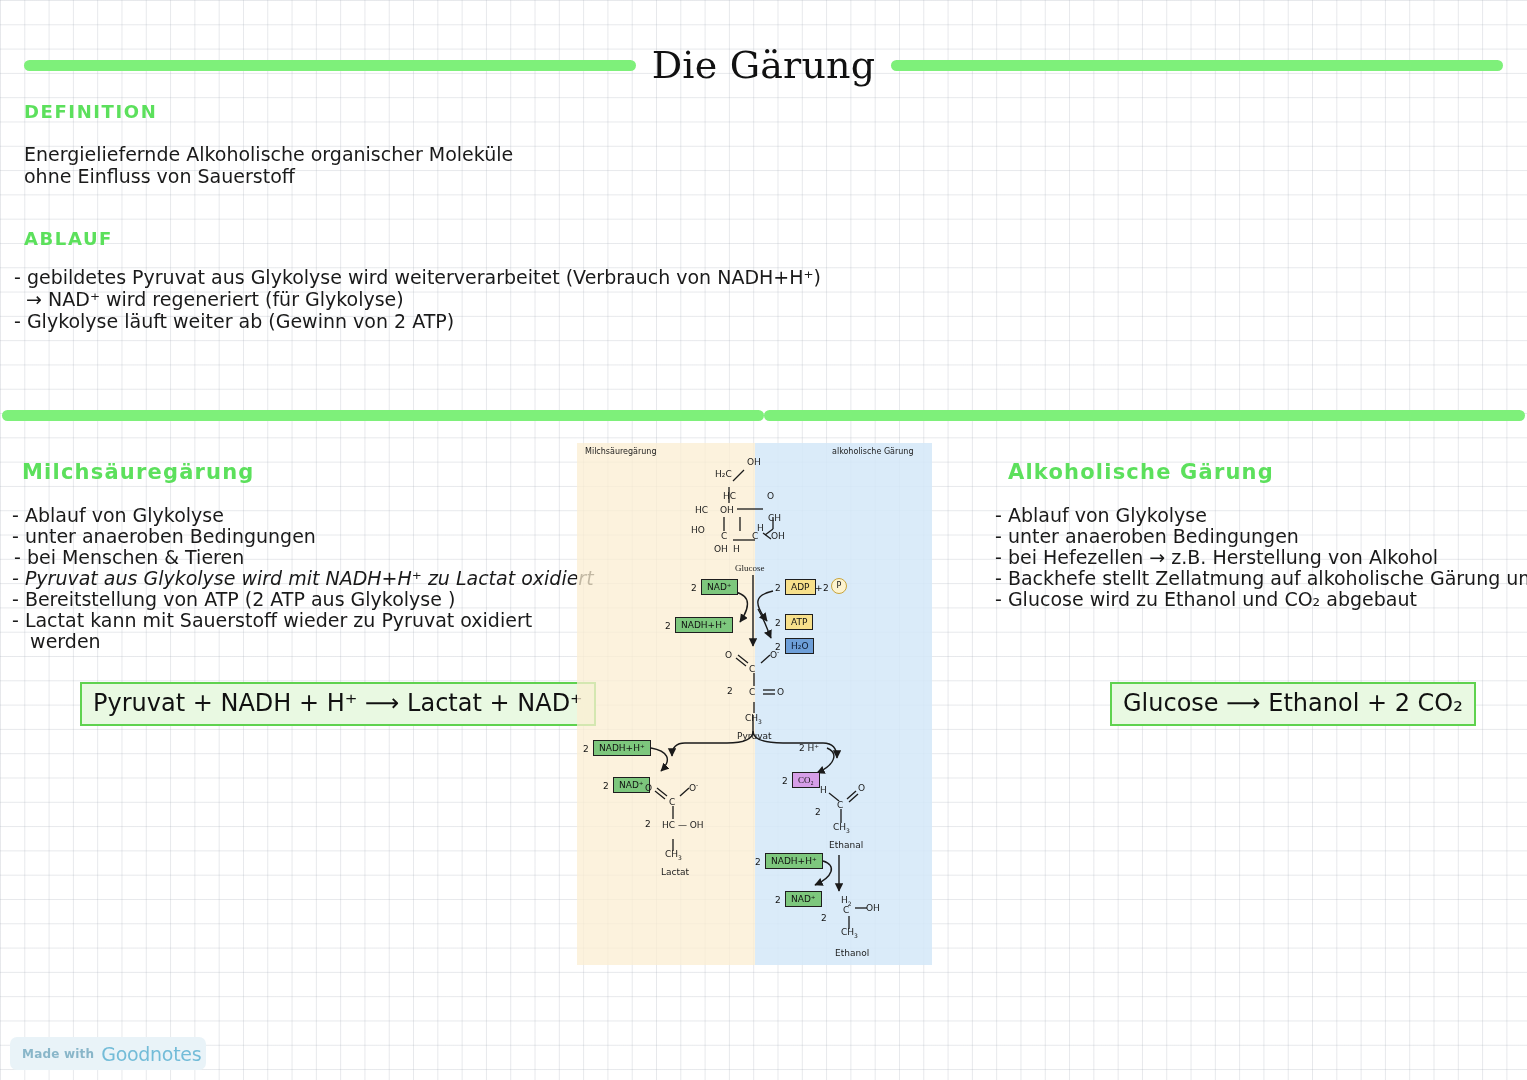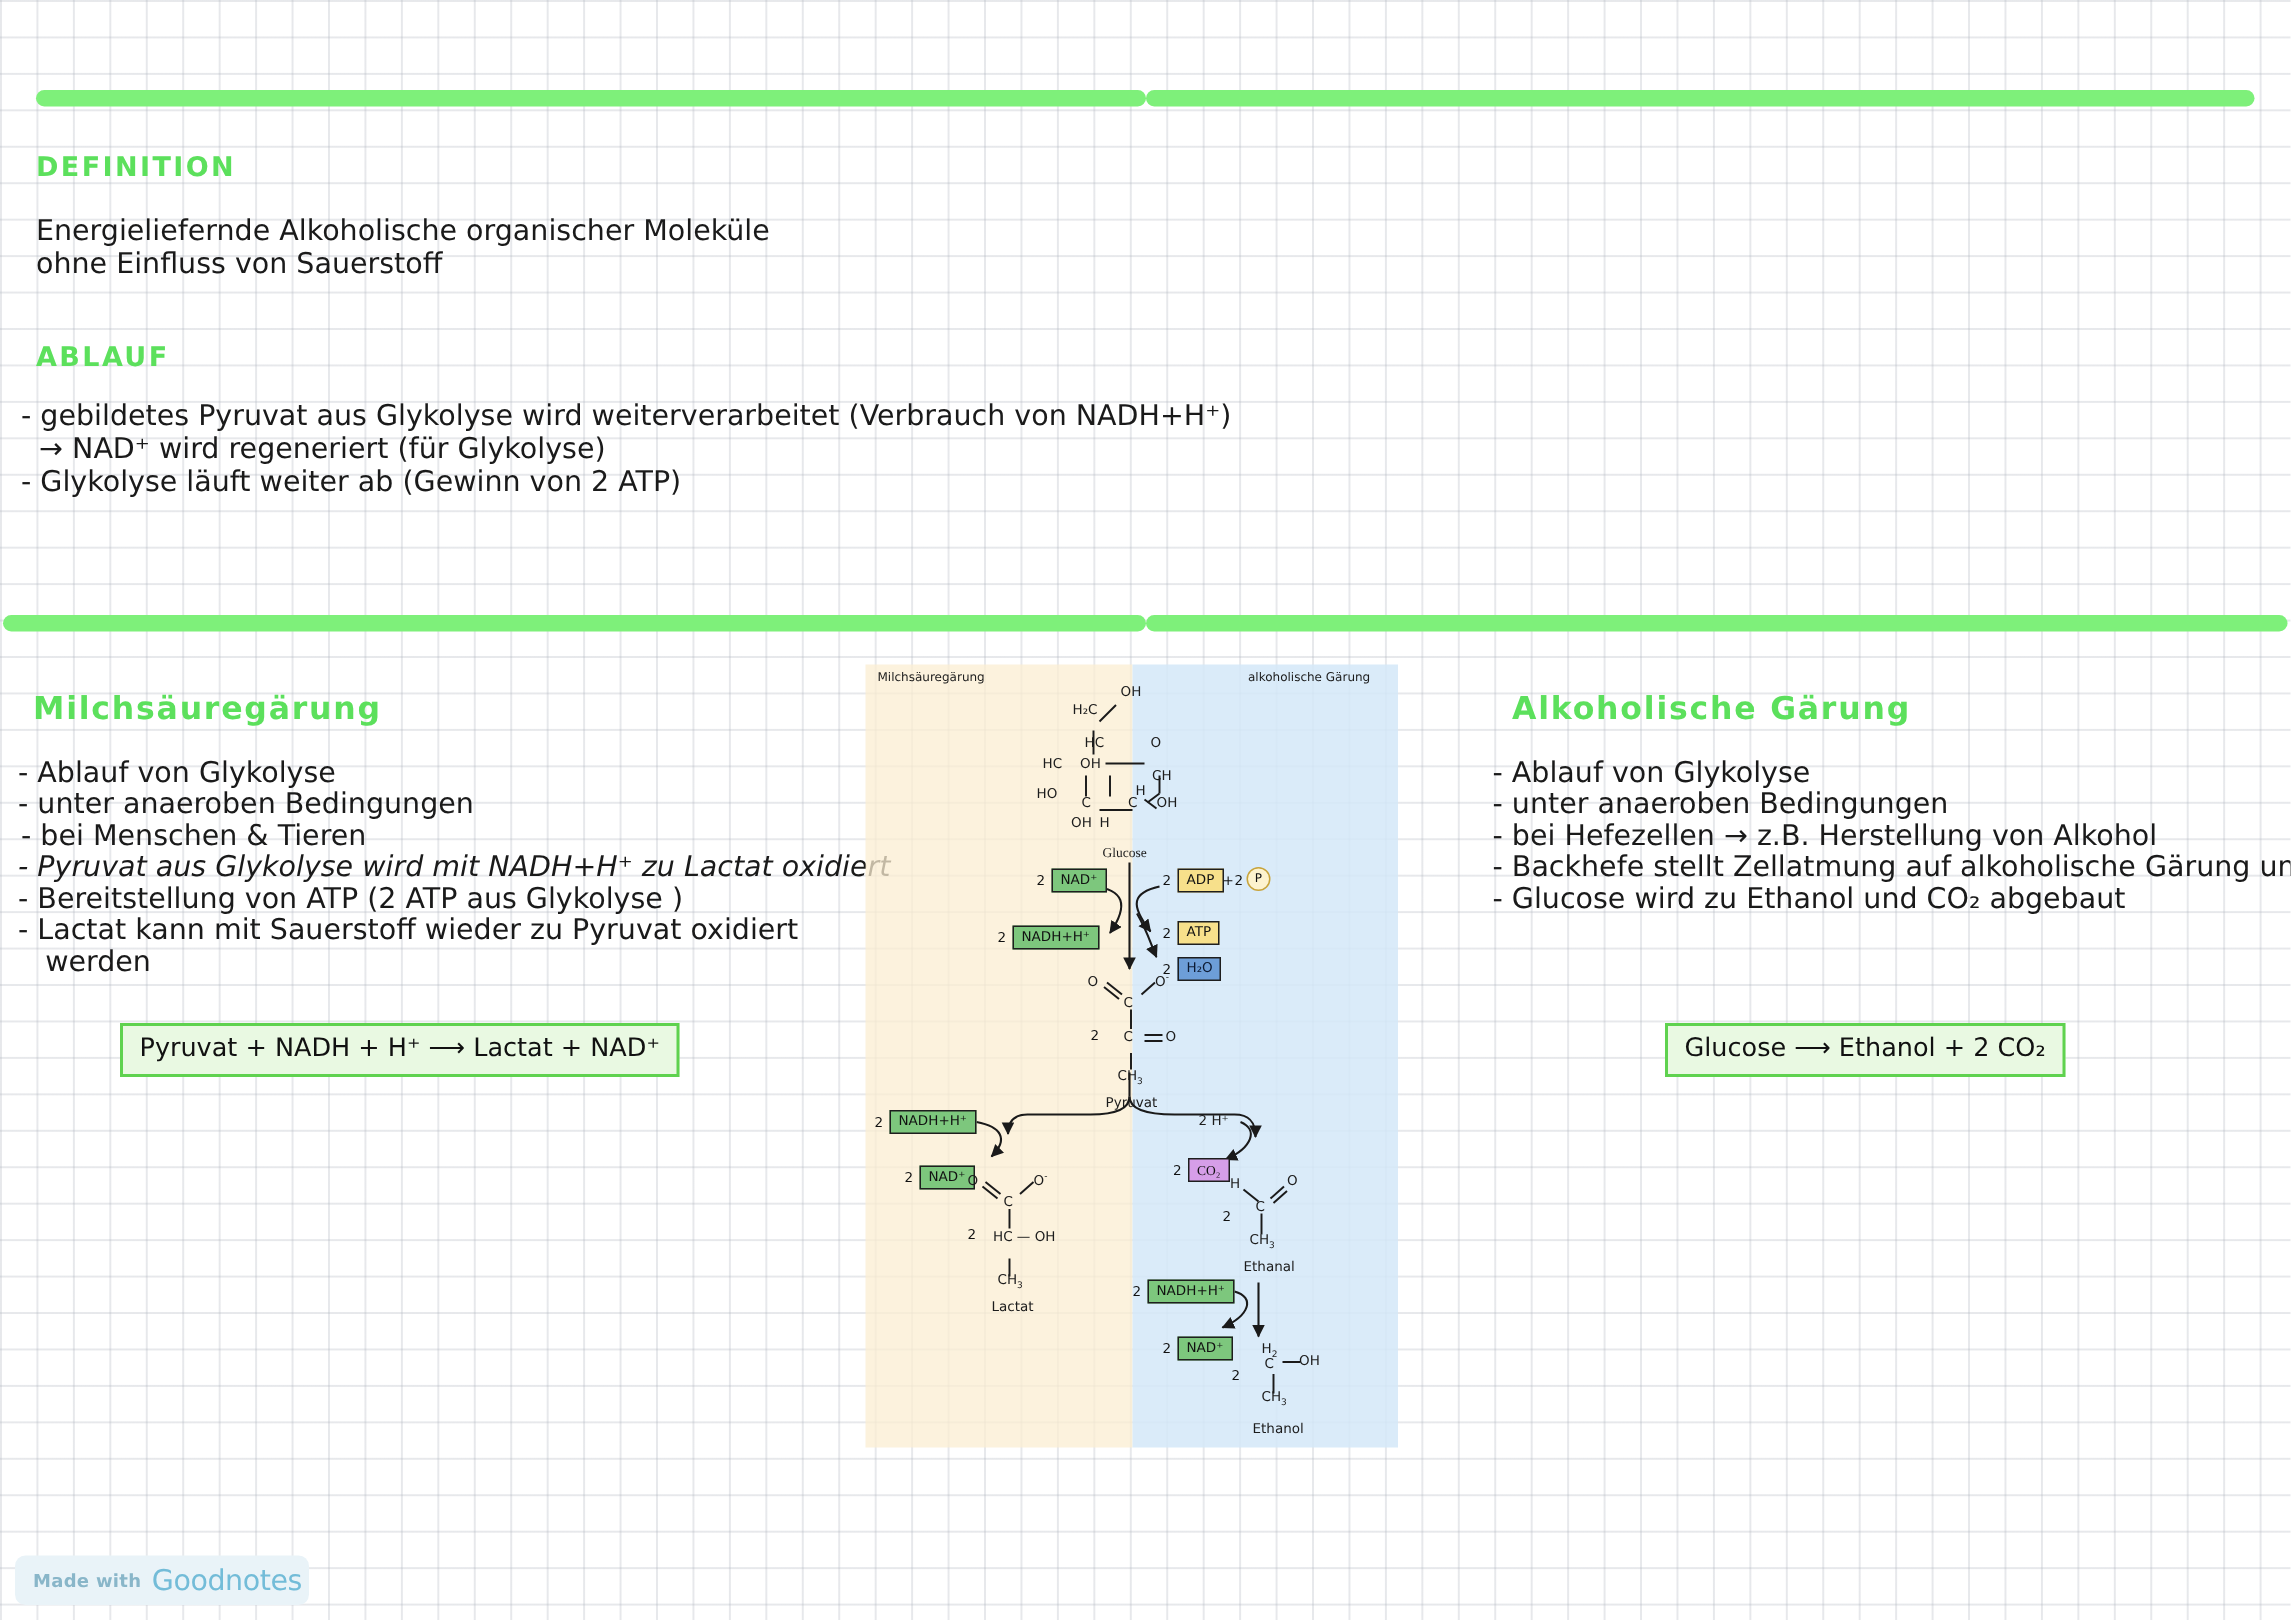--- a/index.html
+++ b/index.html
@@ -31,21 +31,21 @@
 
   
   .body{
     position:absolute;color:#1a1a1a;font-size:19px;line-height:25px;white-space:pre;
   }
   .body.tight{line-height:24px;}
 
   
   .eqbox{
     position:absolute;border:2px solid #5fd24f;background:#e9f9e2;
-    padding:5px 11px 7px 11px;color:#111;font-size:17px;white-space:nowrap;
+    padding:5px 11px 7px 11px;color:#111;font-size:24px;white-space:nowrap;
   }
 
   
   #diagram{position:absolute;left:577px;top:443px;width:355px;height:522px;}
   #diagram .panelL{position:absolute;left:0;top:0;width:178px;height:522px;background:#fbeed2;opacity:.75;}
   #diagram .panelR{position:absolute;left:178px;top:0;width:177px;height:522px;background:#d4e7f8;opacity:.85;}
   #diagram .lyr{position:absolute;left:0;top:0;width:355px;height:522px;}
   .dlabel{position:absolute;font-size:9px;color:#1c1c1c;white-space:nowrap;}
   .dlabel.sm{font-size:8px;}
   .dlabel sub{font-size:6px;vertical-align:sub;}
@@ -71,20 +71,21 @@
     background:#e9f3f8;border-radius:7px;display:flex;align-items:center;
   }
   #wm .mw{font-size:12px;color:#89b6c9;margin-left:12px;font-weight:600;letter-spacing:.2px;}
   #wm .gn{font-size:19px;color:#73bcd8;margin-left:7px;letter-spacing:-.3px;}
 </style>
 </head>
 <body>
 
 <div class="titlerow" style="top:40px;height:50px;">
   <div class="rule" style="margin-left:24px;"></div>
+  <div class="maintitle">Die Gärung</div>
   <div class="rule" style="margin-right:24px;"></div>
 </div>
 
 <div class="ghead cap" style="left:24px;top:101px;">DEFINITION</div>
 <div class="body" style="left:24px;top:142px;">Energieliefernde Alkoholische organischer Moleküle</div>
 <div class="body" style="left:24px;top:164px;">ohne Einfluss von Sauerstoff</div>
 
 <div class="ghead cap" style="left:24px;top:228px;">ABLAUF</div>
 <div class="body" style="left:14px;top:265px;">- gebildetes Pyruvat aus Glykolyse wird weiterverarbeitet (Verbrauch von NADH+H⁺)</div>
 <div class="body" style="left:14px;top:287px;">  → NAD⁺ wird regeneriert (für Glykolyse)</div>

